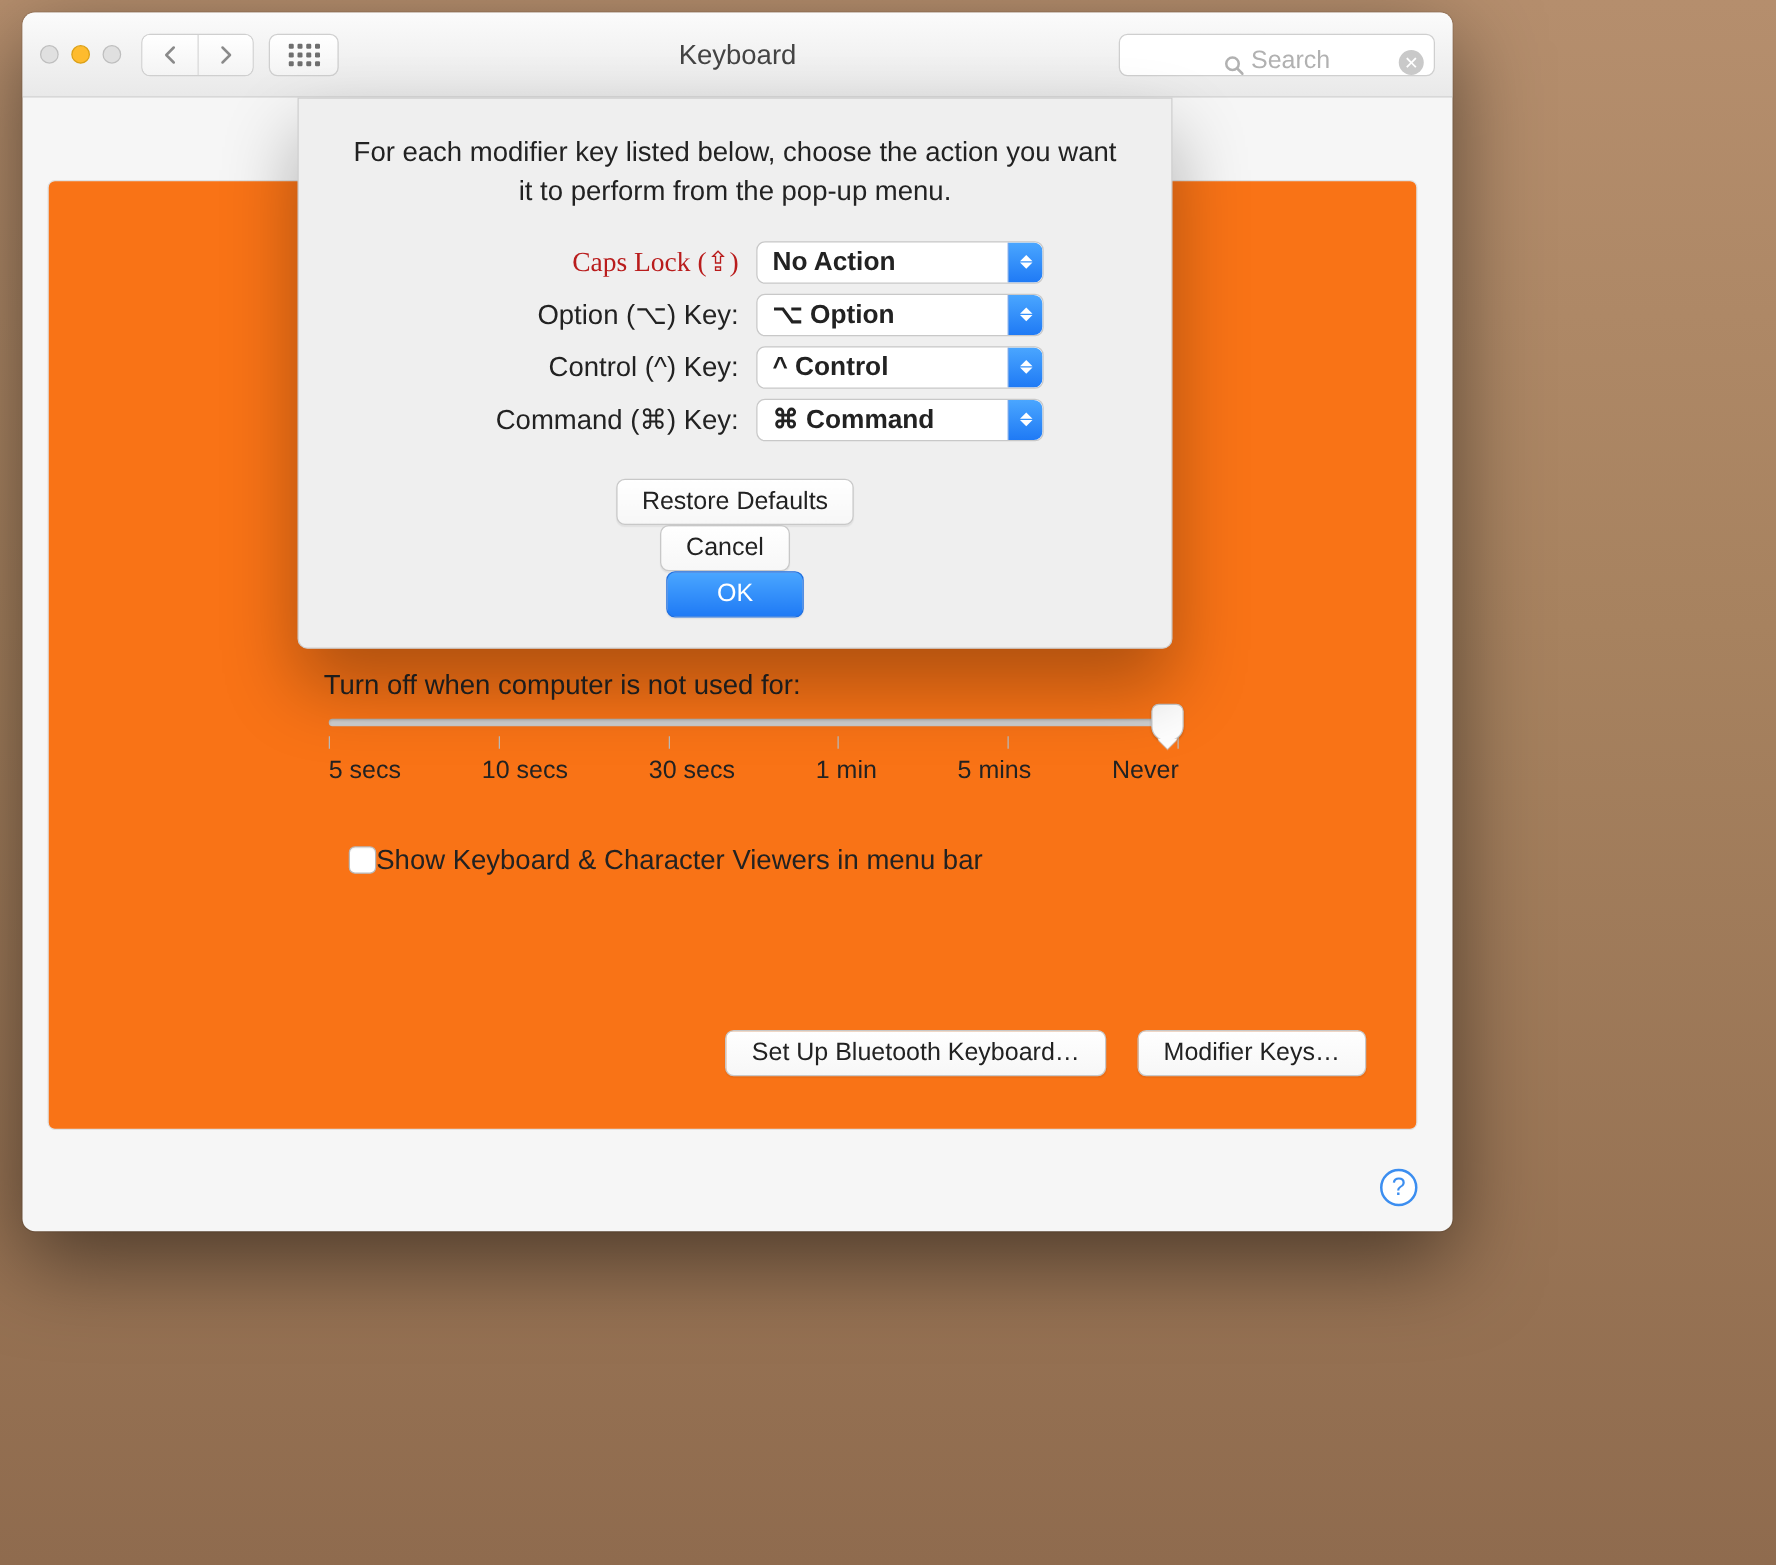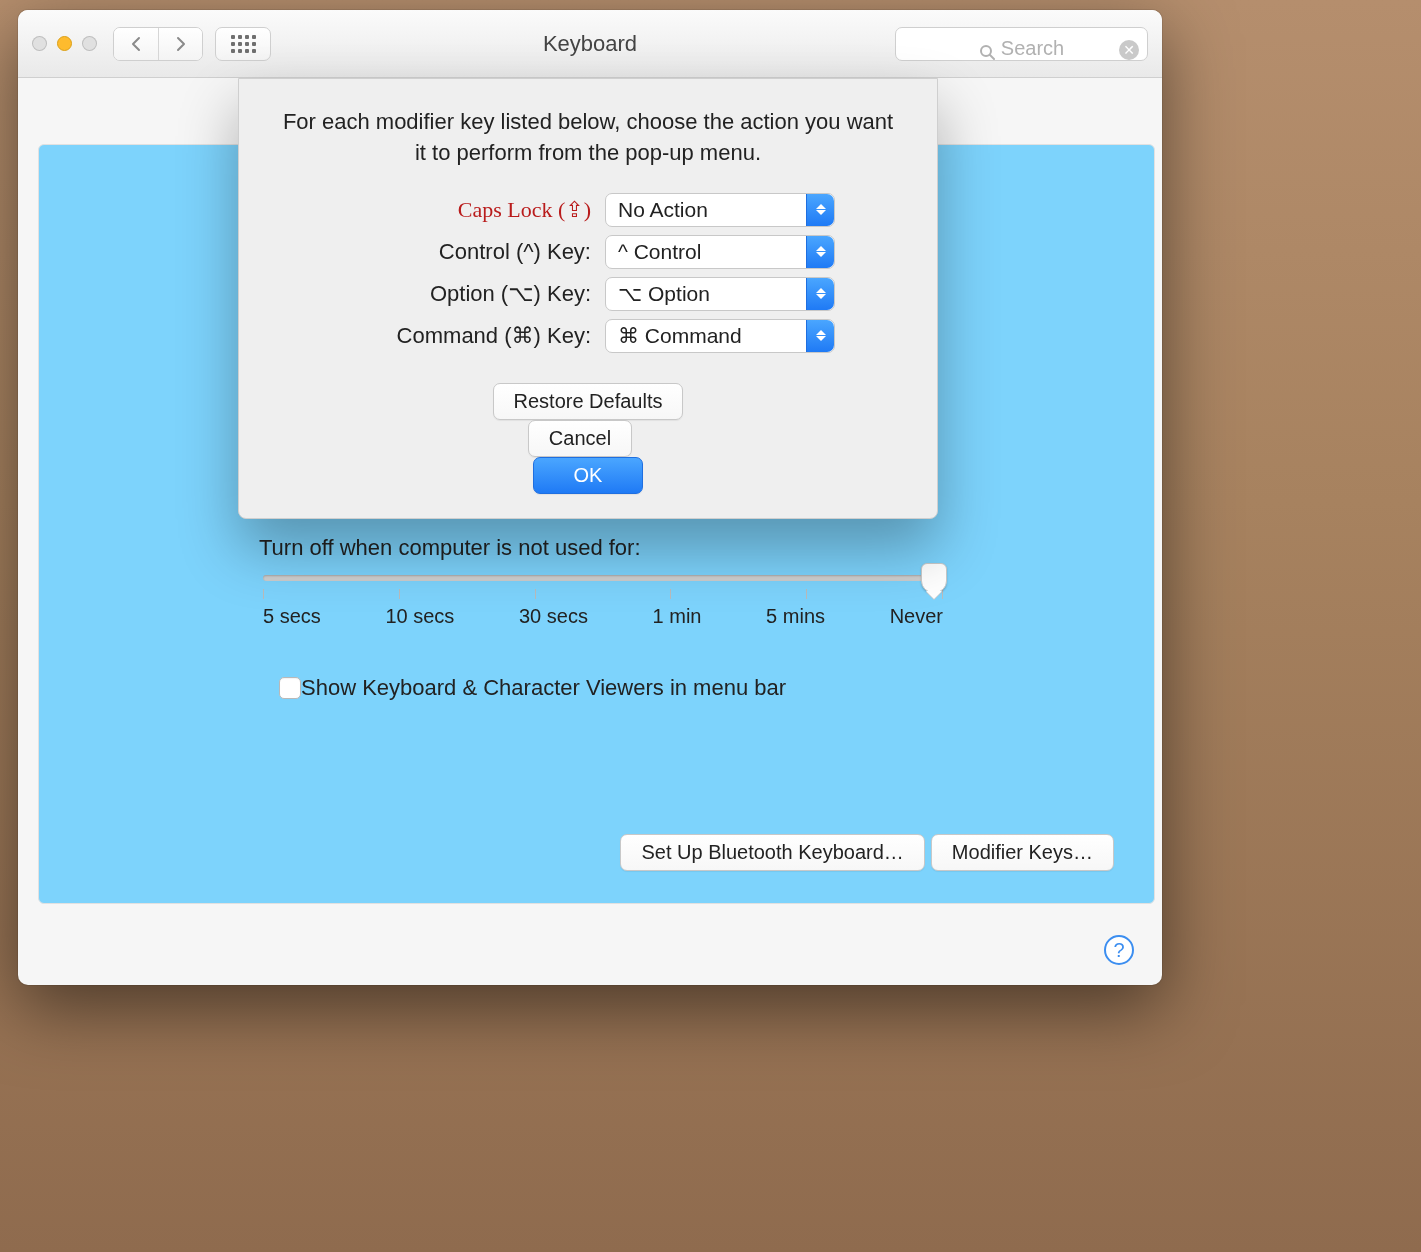--- a/index.html
+++ b/index.html
@@ -75,22 +75,22 @@
     padding: 0 8px; color:#b1b1b1; position:relative;
   }
   .searchbox .mag { margin-right:6px; display:flex; }
   .searchbox .ph { font-size: 20px; }
   .searchbox .clear {
     position:absolute; right:8px; width:20px;height:20px;border-radius:50%;
     background:#c9c9c9; display:flex;align-items:center;justify-content:center;color:#fff;font-size:14px;
   }
 
   .content-pane {
-    margin: 66px 7px 20px 20px;
-    background: #7dd3fc;
+    margin: 66px 28px 20px 20px;
+    background: #f97316;
     border: 1px solid #e1e1e1;
     border-radius: 6px;
     height: 760px;
     position: relative;
     padding: 24px 40px;
   }
 
   .turnoff-label { position:absolute; top:390px; left:220px; font-size:22px; color:#222; }
   .slider-wrap { position:absolute; top:430px; left:224px; width:680px; }
   .slider-track { height:6px; background:#cfcfcf; border-radius:3px; position:relative;
@@ -106,21 +106,21 @@
     filter: drop-shadow(0 1px 0 #c9c9c9);
   }
   .slider-ticks { display:flex; justify-content:space-between; margin-top:8px; }
   .slider-ticks span { width:1px; height:10px; background:#bbb; display:block; }
   .slider-labels { display:flex; justify-content:space-between; margin-top:6px; font-size:20px; color:#222; }
 
   .checkbox-row { position:absolute; top:530px; left:240px; display:flex; align-items:center; font-size:22px; color:#222;}
   .chk { width:22px;height:22px;border:1px solid #b9b9b9;border-radius:5px;background:#fff;
     box-shadow:inset 0 1px 1px rgba(0,0,0,0.05); }
 
-  .bottom-buttons { position:absolute; bottom:32px; right:40px; display:flex; gap:6px; }
+  .bottom-buttons { position:absolute; bottom:42px; right:40px; display:flex; gap:25px; }
   .mac-btn {
     background:linear-gradient(#ffffff,#f7f7f7);
     border:1px solid #c8c8c8;
     border-radius:7px;
     font-size:20px; color:#222;
     padding: 6px 20px;
     box-shadow: 0 1px 1px rgba(0,0,0,0.06);
   }
   .mac-btn.blue {
     background:linear-gradient(#4aa6ff,#1f7af5);
@@ -146,21 +146,21 @@
     padding: 28px 36px 24px 36px;
   }
   .sheet-intro { font-size:22px; color:#222; line-height:1.4; margin-bottom:24px; text-align:center; }
   .kv { display:flex; align-items:center; gap:14px; margin: 8px 0; justify-content:center; }
   .kv .k { width:250px; text-align:right; font-size:22px; color:#222; }
   .kv .k.dim { color:#b91c1c;font-family:Liberation Serif, serif; }
   .kv .popup {
     position:relative;
     background:#fff; border:1px solid #c8c8c8; border-radius:7px;
     display:flex; align-items:center; font-size:21px; color:#222;
-    height:34px; padding-right:30px; width:230px;
+    height:34px; padding-right:30px; width:230px;font-weight:bold;
   }
   .kv .popup .val { padding: 0 12px; }
   .kv .popup .arrows {
     position:absolute; top:0; right:0; bottom:0; width:28px;
     background:linear-gradient(#4aa6ff,#1f7af5);
     border-left:1px solid #1f6fe0;
     border-radius:0 7px 7px 0;
     display:flex; flex-direction:column; align-items:center; justify-content:center; gap:1px;
   }
   .kv .popup .arrows .tri{ width:0;height:0;border-left:5px solid transparent;border-right:5px solid transparent;}
@@ -268,33 +268,33 @@
       <div class="k dim">Caps Lock (⇪)</div>
       <div class="popup">
         <span class="val">No Action</span>
         <span class="arrows">
             <span class="tri up"></span>
             <span class="tri dn"></span>
           </span>
       </div>
     </div>
     <div class="kv">
-      <div class="k">Control (^) Key:</div>
+      <div class="k">Option (⌥) Key:</div>
       <div class="popup">
-        <span class="val">^ Control</span>
+        <span class="val">⌥ Option</span>
         <span class="arrows">
             <span class="tri up"></span>
             <span class="tri dn"></span>
           </span>
       </div>
     </div>
     <div class="kv">
-      <div class="k">Option (⌥) Key:</div>
+      <div class="k">Control (^) Key:</div>
       <div class="popup">
-        <span class="val">⌥ Option</span>
+        <span class="val">^ Control</span>
         <span class="arrows">
             <span class="tri up"></span>
             <span class="tri dn"></span>
           </span>
       </div>
     </div>
     <div class="kv">
       <div class="k">Command (⌘) Key:</div>
       <div class="popup">
         <span class="val">⌘ Command</span>

